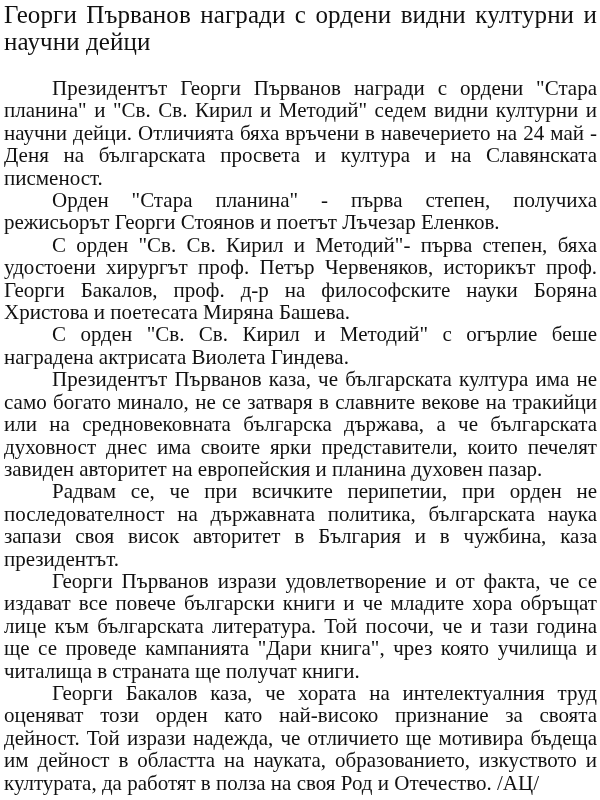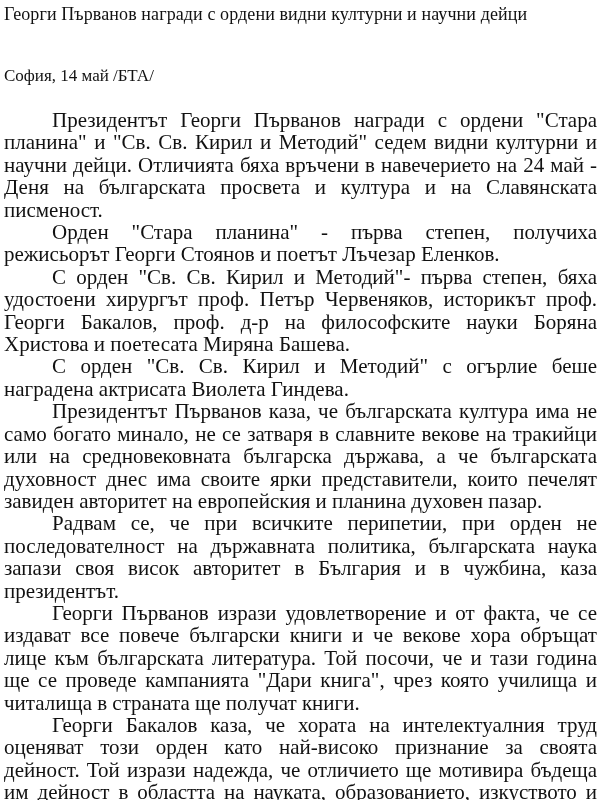--- a/index.html
+++ b/index.html
@@ -3,44 +3,43 @@
 <meta charset="utf-8">
 <style>
   html, body { margin: 0; padding: 0; background: #ffffff; }
   body {
     width: 600px; height: 800px; overflow: hidden;
     font-family: "Liberation Serif", "DejaVu Serif", serif;
     color: #111111;
   }
   .page { padding: 0 3px 0 4px; }
   .title {
-    font-size: 18px; line-height: 27px;
+    font-size: 25px; line-height: 27px;
     text-align: justify; text-align-last: left;
     margin: 0; padding-top: 1px; font-weight: normal;
     letter-spacing: 0.1px;
   }
   .dateline {
     font-size: 17px; line-height: 22px;
     margin: 37px 0 0 0;
   }
   .body { margin-top: 22px; }
   .para {
     font-size: 21px; line-height: 22.4px;
     text-align: justify; text-indent: 48px; margin: 0;
   }
 </style>
 </head>
 <body>
 
 <div class="page">
   <h1 class="title">Георги Първанов награди с ордени видни културни и научни дейци</h1>
-  <p class="dateline">София, 14 май /БТА/</p>
   <div class="body">
     <p class="para">Президентът Георги Първанов награди с ордени "Стара планина" и "Св. Св. Кирил и Методий" седем видни културни и научни дейци. Отличията бяха връчени в навечерието на 24 май - Деня на българската просвета и култура и на Славянската писменост.</p>
     <p class="para">Орден "Стара планина" - първа степен, получиха режисьорът Георги Стоянов и поетът Лъчезар Еленков.</p>
     <p class="para">С орден "Св. Св. Кирил и Методий"- първа степен, бяха удостоени хирургът проф. Петър Червеняков, историкът проф. Георги Бакалов, проф. д-р на философските науки Боряна Христова и поетесата Миряна Башева.</p>
     <p class="para">С орден "Св. Св. Кирил и Методий" с огърлие беше наградена актрисата Виолета Гиндева.</p>
     <p class="para">Президентът Първанов каза, че българската култура има не само богато минало, не се затваря в славните векове на тракийци или на средновековната българска държава, а че българската духовност днес има своите ярки представители, които печелят завиден авторитет на европейския и планина духовен пазар.</p>
     <p class="para">Радвам се, че при всичките перипетии, при орден не последователност на държавната политика, българската наука запази своя висок авторитет в България и в чужбина, каза президентът.</p>
-    <p class="para">Георги Първанов изрази удовлетворение и от факта, че се издават все повече български книги и че векове хора обръщат лице към българската литература. Той посочи, че и тази година ще се проведе кампанията "Дари книга", чрез която училища и читалища в страната ще получат книги.</p>
+    <p class="para">Георги Първанов изрази удовлетворение и от факта, че се издават все повече български книги и че младите хора обръщат лице към българската литература. Той посочи, че и тази година ще се проведе кампанията "Дари книга", чрез която училища и читалища в страната ще получат книги.</p>
     <p class="para">Георги Бакалов каза, че хората на интелектуалния труд оценяват този орден като най-високо признание за своята дейност. Той изрази надежда, че отличието ще мотивира бъдеща им дейност в областта на науката, образованието, изкуството и културата, да работят в полза на своя Род и Отечество. /АЦ/</p>
   </div>
 </div>
 
 </body></html>

